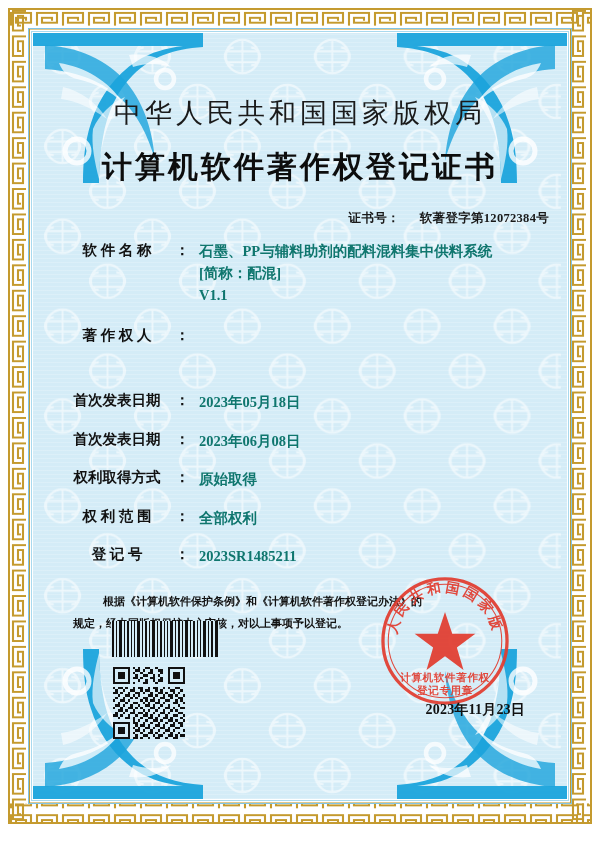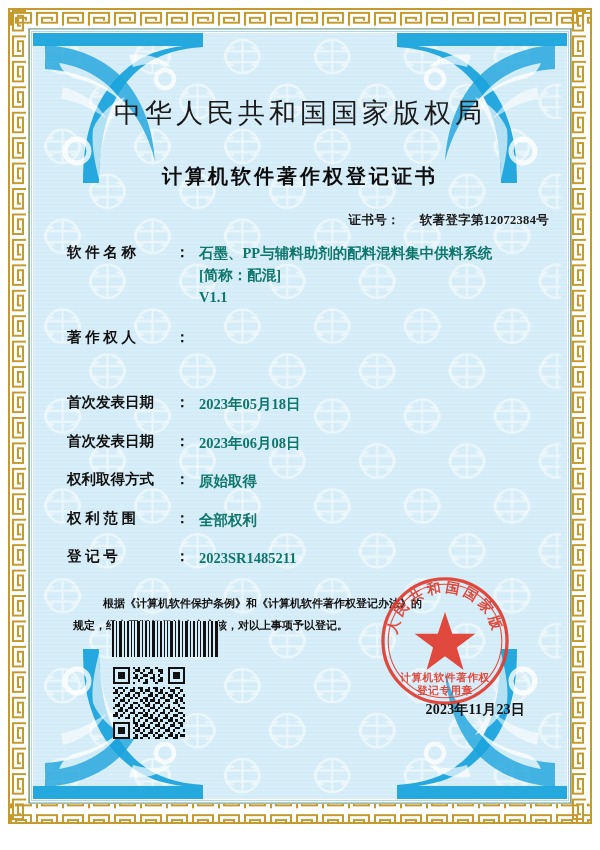--- a/index.html
+++ b/index.html
@@ -103,22 +103,22 @@
 
   .title-block { text-align: center; margin-top: 62px; }
   .org-title {
     font-size: 27px;
     letter-spacing: 4px;
     color: #1a1a1a;
     font-family: "Liberation Serif", "DejaVu Serif", serif;
     font-weight: 400;
   }
   .doc-title {
-    margin-top: 32px;
-    font-size: 20px;
+    margin-top: 16px;
+    font-size: 30px;
     letter-spacing: 3px;
     font-weight: bold;
     color: #0d0d0d;
     font-family: Liberation Mono, monospace;
   }
 
   .cert-no {
     margin-top: 22px;
     text-align: right;
     padding-right: 18px;
@@ -142,21 +142,21 @@
     flex: 0 0 118px;
     font-size: 14.5px;
     font-weight: bold;
     color: #111;
     display: flex;
     justify-content: space-between;
     box-sizing: border-box;
   }
   .row .label .lbl-text {
     display: flex;
-    justify-content: flex-start;
+    justify-content: center;
     width: 100px;
   }
   .row .label .colon { width: 10px; text-align: right; }
   .row .value {
     font-size: 14.5px;
     font-weight: bold;
     color: #0f766e;
     padding-left: 14px;
     line-height: 1.55;
     white-space: pre-line;

